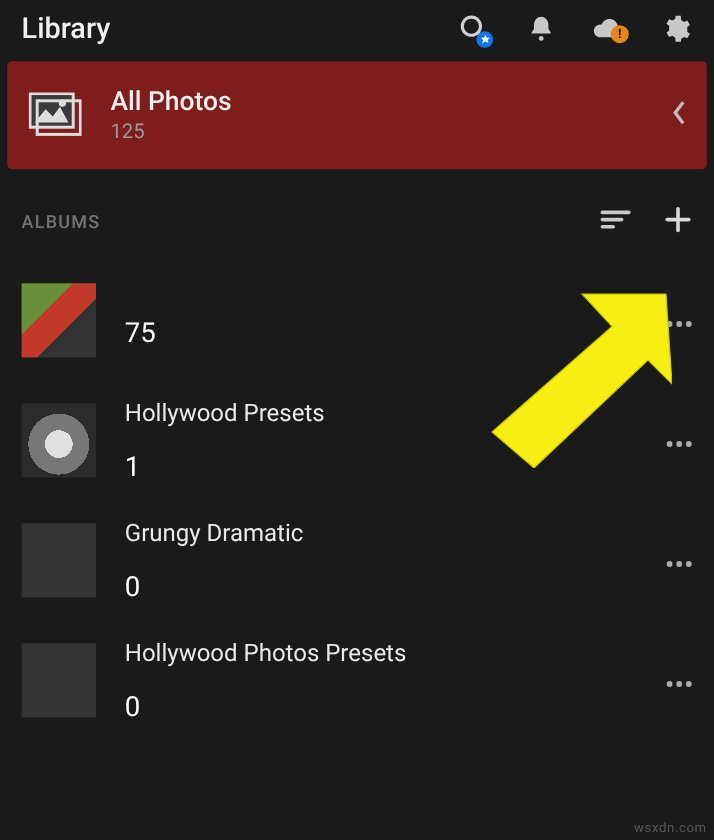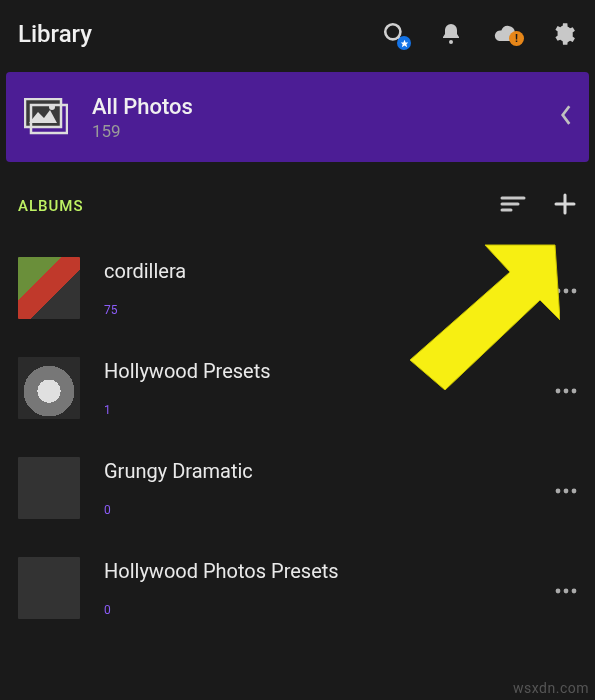--- a/index.html
+++ b/index.html
@@ -10,21 +10,21 @@
     font-family: -apple-system, BlinkMacSystemFont, "Segoe UI", Roboto, sans-serif;
     color: #e8e8e8;
     overflow: hidden;
     position: relative;
   }
   .topbar {
     display: flex;
     align-items: center;
     justify-content: space-between;
     padding: 10px 18px 14px 18px;
-    height: 72px;
+    height: 51px;
   }
   .topbar h1 {
     font-size: 24px;
     font-weight: 500;
     color: #f0f0f0;
   }
   .topbar-icons {
     display: flex;
     align-items: center;
     gap: 28px;
@@ -63,21 +63,21 @@
     align-items: center;
     justify-content: center;
     color: #1a1a1a;
     font-weight: 700;
     font-size: 11px;
   }
   .all-photos-wrap {
     padding: 0 6px;
   }
   .all-photos {
-    background: #4c1d95;
+    background: #7f1d1d;
     border-radius: 4px;
     display: flex;
     align-items: center;
     padding: 14px 16px;
     gap: 22px;
     height: 90px;
   }
   .all-photos .thumb-frame {
     width: 48px;
     height: 42px;
@@ -89,41 +89,41 @@
   .ap-text .count { font-size: 17px; color: #9a9a9a; margin-top:2px;}
   .ap-chevron { margin-left:auto; color:#bdbdbd; }
   .section-header {
     display:flex;
     align-items:center;
     padding: 30px 18px 8px 18px;
   }
   .section-header .label {
     font-size: 15px;
     letter-spacing: 1px;
-    color: #bef264;
+    color: #737373;
     font-weight:500;
   }
   .section-header .spacer { flex:1; }
   .section-header .hdr-icon { margin-left: 26px; cursor:pointer; }
   .album-list { padding: 10px 0 0 0; }
   .album {
     display:flex;
     align-items:center;
     padding: 10px 18px;
     gap: 24px;
     height: 100px;
   }
   .album .thumb {
     width: 62px; height: 62px;
     background:#3a3a3a;
     border-radius:1px;
     flex-shrink:0;
   }
   .album .info .name { font-size: 20px; color:#eaeaea; font-weight:400;}
-  .album .info .cnt { font-size: 12px; color:#8b5cf6; margin-top:20px;}
+  .album .info .cnt { font-size: 23px; color:#ffffff; margin-top:20px;}
   .album .more { margin-left:auto; color:#aaa; cursor:pointer; }
   
   .thumb.t1 {
     background: linear-gradient(135deg,#6a8f3a 0 35%, #c0392b 35% 60%, #333 60% 100%);
   }
   .thumb.t2 {
     background: radial-gradient(circle at 50% 55%, #e0e0e0 0 25%, #777 25% 55%, #2b2b2b 55% 100%);
   }
   .thumb.t3, .thumb.t4 { background:#333; }
   
@@ -132,21 +132,21 @@
     top: 240px;
     left: 390px;
     width: 170px;
     height: 150px;
     pointer-events:none;
   }
   .watermark {
     position:absolute;
     right:6px;
     bottom:4px;
-    font-size:14px;
+    font-size:11px;
     color:#555;
     letter-spacing:0.5px;
   }
 </style>
 </head>
 <body>
 
 <div class="topbar">
   <h1>Library</h1>
   <div class="topbar-icons">
@@ -186,21 +186,21 @@
     <div class="thumb-frame">
       <svg width="44" height="38" viewBox="0 0 44 38" fill="none">
         <rect x="1" y="1" width="36" height="28" stroke="#ddd" stroke-width="2.5" fill="#3a3a3a"></rect>
         <polygon points="5,25 14,14 20,20 26,12 33,25" fill="#ddd"></polygon>
         <circle cx="28" cy="9" r="3" fill="#ddd"></circle>
         <rect x="7" y="7" width="36" height="28" stroke="#ddd" stroke-width="2.5" fill="none"></rect>
       </svg>
     </div>
     <div class="ap-text">
       <div class="title">All Photos</div>
-      <div class="count">159</div>
+      <div class="count">125</div>
     </div>
     <div class="ap-chevron">
       <svg width="14" height="22" viewBox="0 0 12 20" fill="none" stroke="#c0c0c0" stroke-width="2.5">
           <polyline points="9,2 3,10 9,18"></polyline>
         </svg>
     </div>
   </div>
 </div>
 
 <div class="section-header">
@@ -219,21 +219,20 @@
         <line x1="3" y1="12" x2="21" y2="12"></line>
     </svg>
   </span>
 </div>
 
 <div class="album-list">
 
   <div class="album">
     <div class="thumb t1"></div>
     <div class="info">
-      <div class="name">cordillera</div>
       <div class="cnt">75</div>
     </div>
     <div class="more">
       <svg width="22" height="6" viewBox="0 0 22 6" fill="#aaa">
           <circle cx="3" cy="3" r="2.4"></circle>
           <circle cx="11" cy="3" r="2.4"></circle>
           <circle cx="19" cy="3" r="2.4"></circle>
         </svg>
     </div>
   </div>

